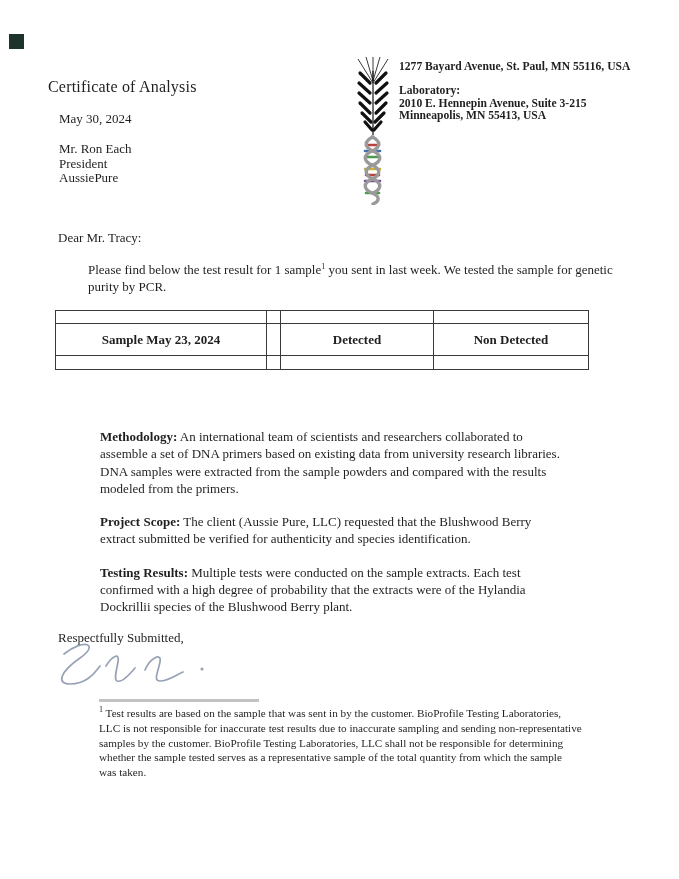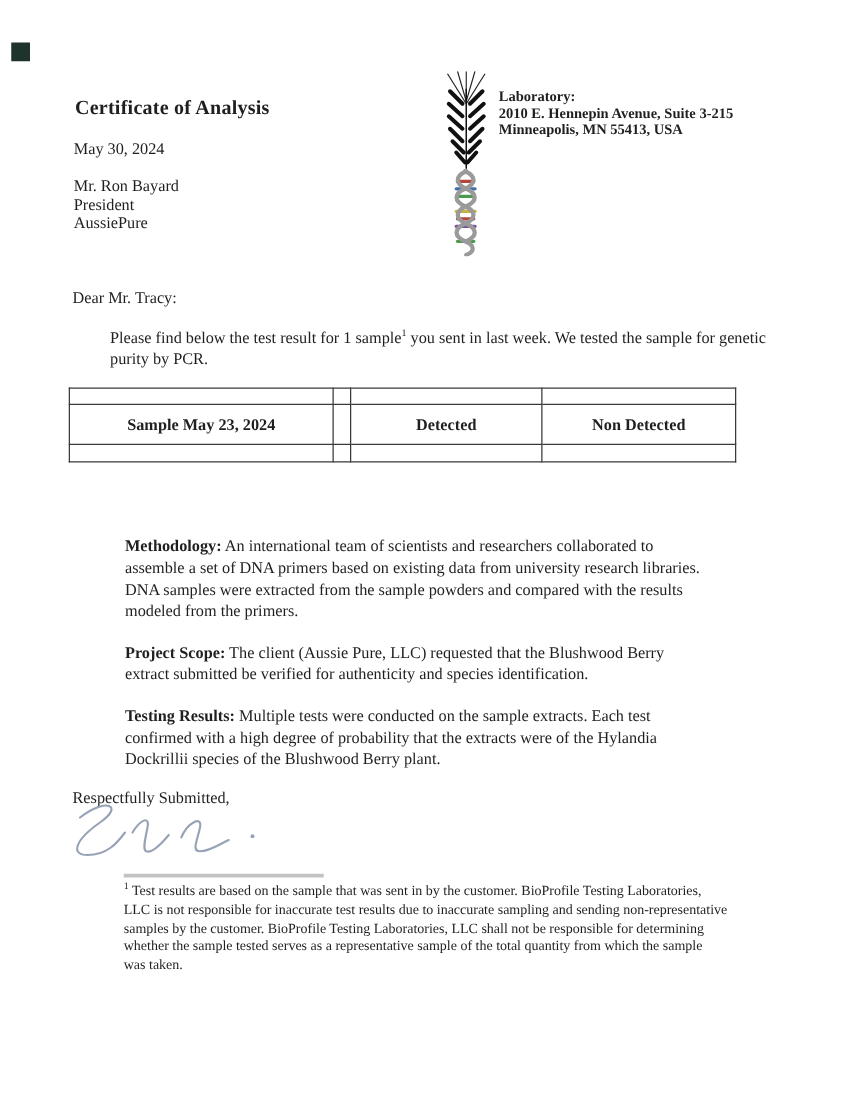--- a/index.html
+++ b/index.html
@@ -2,21 +2,21 @@
 <html><head>
 <meta charset="utf-8">
 <style>
   html,body{margin:0;padding:0;background:#ffffff;}
   .page{
     position:relative;width:679px;height:879px;background:#ffffff;overflow:hidden;
     font-family:"Liberation Serif", serif;color:#1f1f1f;
   }
   .abs{position:absolute;}
   .corner-mark{left:9px;top:34px;width:15px;height:15px;background:#1d332b;}
-  .doc-title{left:60px;top:78px;font-size:16px;font-weight:bold;letter-spacing:.2px;}
+  .doc-title{left:48px;top:78px;font-size:16px;font-weight:normal;letter-spacing:.2px;}
   .doc-date{left:59px;top:111px;font-size:13px;}
   .recipient{left:59px;top:142px;font-size:13px;line-height:14.6px;}
   .logo{left:350px;top:57px;}
   .lab-header{left:399px;top:61px;width:250px;}
   .lab-company{font-size:13.6px;font-weight:bold;margin:0 0 14px 0;}
   .lab-line{font-size:11.6px;font-weight:bold;line-height:12.8px;margin:0;}
   .lab-gap{height:11px;}
   .salutation{left:58px;top:230px;font-size:13px;}
   .intro{left:58px;top:261px;width:532px;font-size:13px;line-height:17px;margin-left:30px;}
   sup{font-size:8px;vertical-align:super;line-height:0;}
@@ -40,21 +40,21 @@
 <body>
 
 <div class="page">
 
   <div class="abs corner-mark"></div>
 
   <div class="abs doc-title">Certificate of Analysis</div>
   <div class="abs doc-date">May 30, 2024</div>
 
   <div class="abs recipient">
-    <div>Mr. Ron Bayard</div>
+    <div>Mr. Ron Each</div>
     <div>President</div>
     <div>AussiePure</div>
   </div>
 
   <div class="abs logo">
     <svg width="46" height="148" viewBox="0 0 46 148" xmlns="http://www.w3.org/2000/svg">
 
       <g stroke="#222" stroke-width="0.9" fill="none">
         <line x1="23" y1="26" x2="8" y2="2"></line>
         <line x1="23" y1="24" x2="16" y2="0"></line>
@@ -91,20 +91,21 @@
       </g>
 
       <g stroke="#9a9a9a" stroke-width="3.4" fill="none" stroke-linecap="round">
         <path d="M22 80 C31 84 31 90 22 94 C13 98 13 104 22 108 C31 112 31 118 22 122 C13 126 13 132 22 136 C30 139 30 144 23 147"></path>
         <path d="M23 80 C14 84 14 90 23 94 C32 98 32 104 23 108 C14 112 14 118 23 122 C32 126 32 132 23 136"></path>
       </g>
     </svg>
   </div>
 
   <div class="abs lab-header">
+    <p class="lab-line">1277 Bayard Avenue, St. Paul, MN 55116, USA</p>
     <div class="lab-gap"></div>
     <p class="lab-line">Laboratory:</p>
     <p class="lab-line">2010 E. Hennepin Avenue, Suite 3-215</p>
     <p class="lab-line">Minneapolis, MN 55413, USA</p>
   </div>
 
   <div class="abs salutation">Dear Mr. Tracy:</div>
 
   <div class="abs intro"><span>Please find below the test result for 1 sample</span><sup>1</sup><span> you sent in last week. We tested the sample for genetic purity by PCR.</span></div>
 

